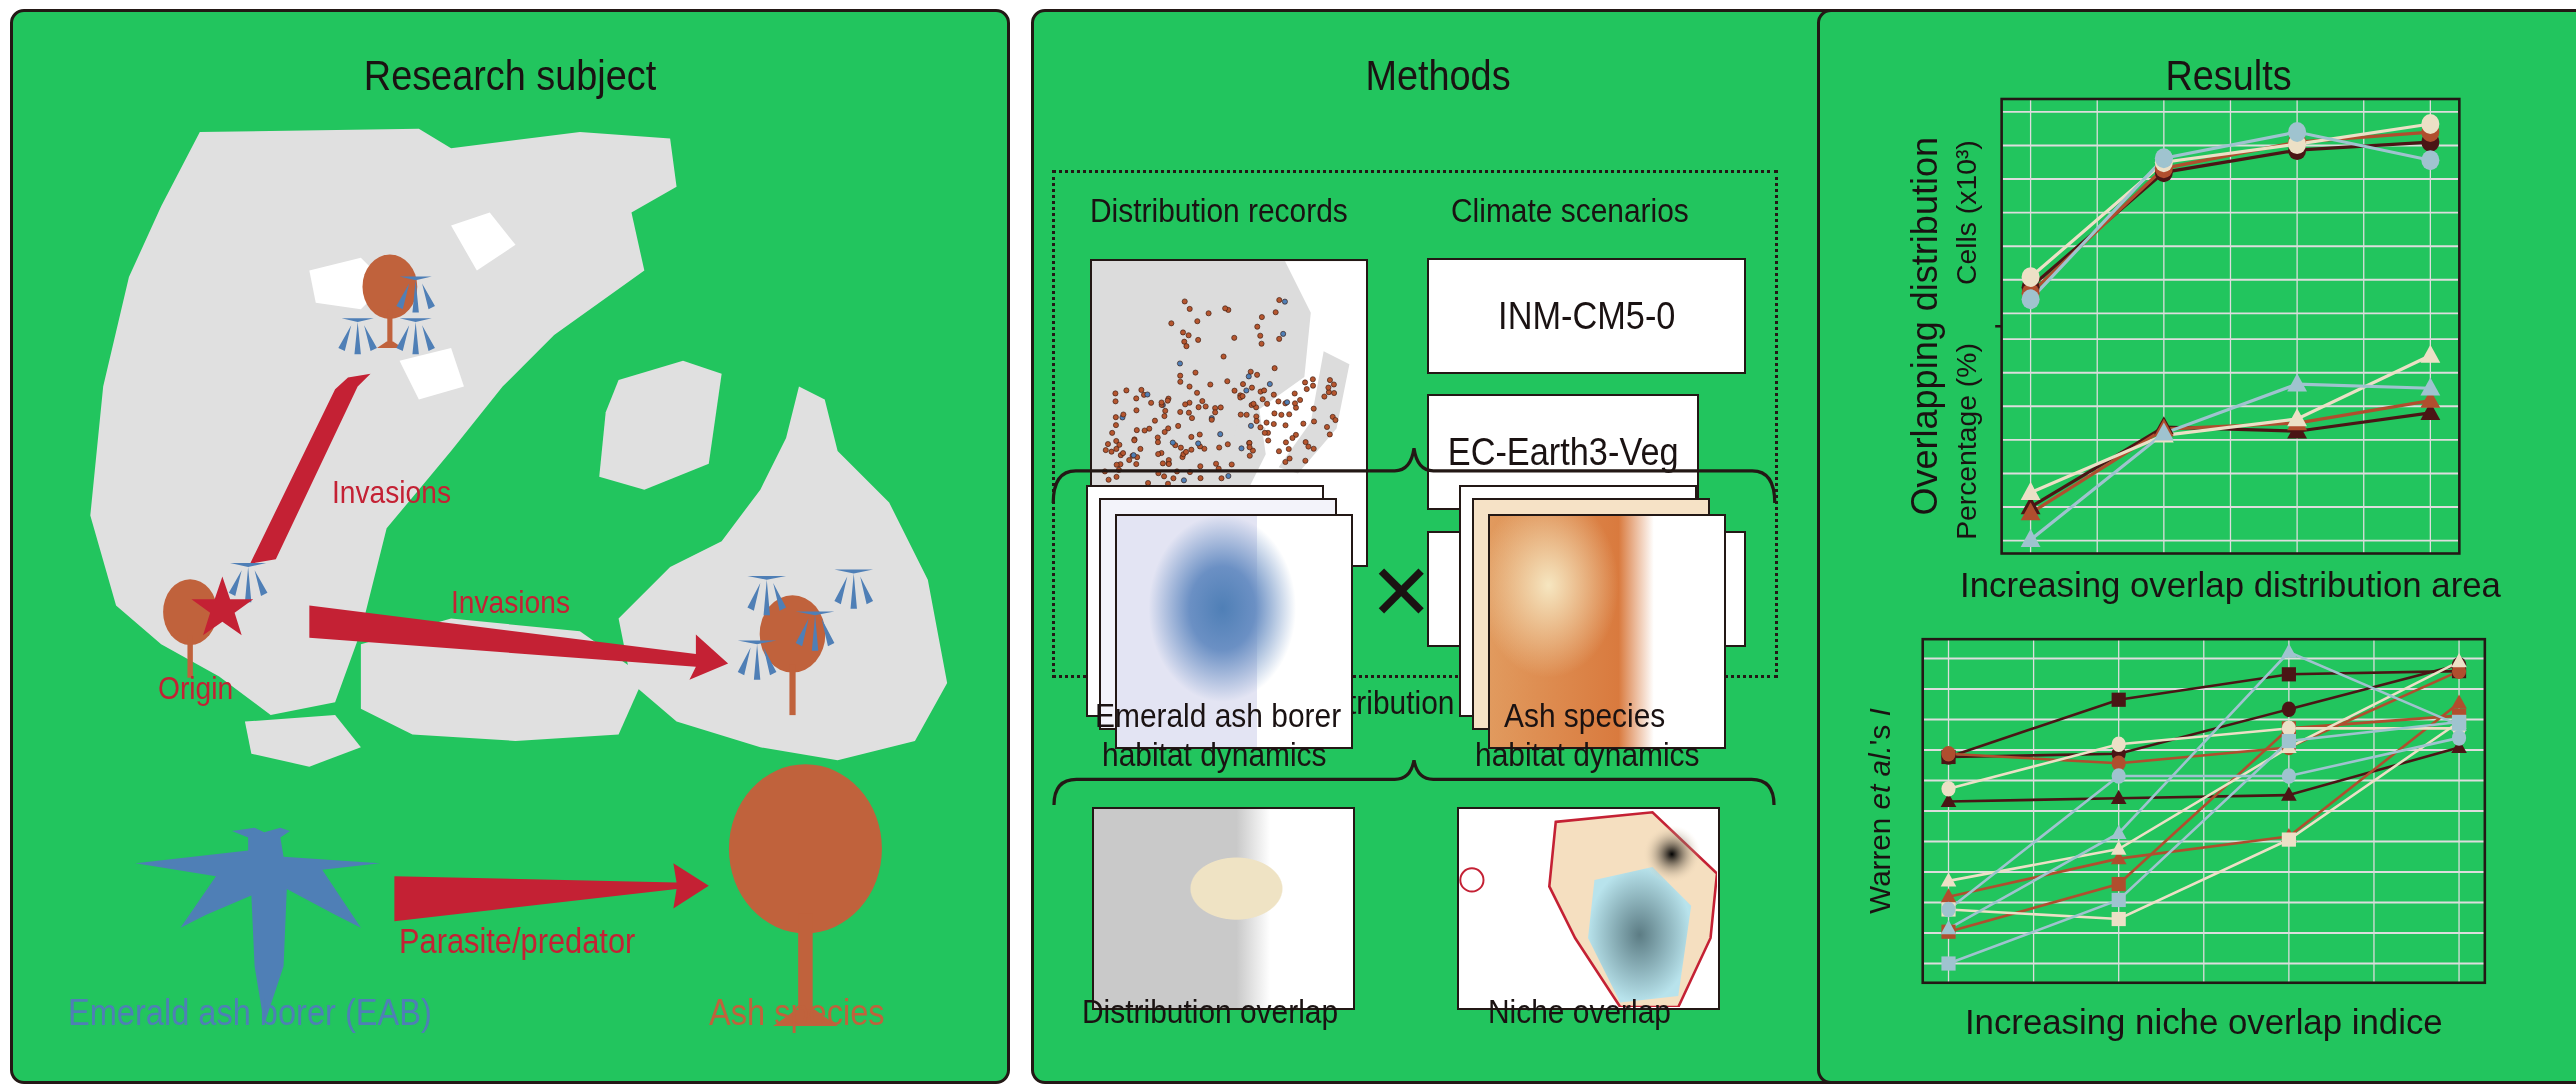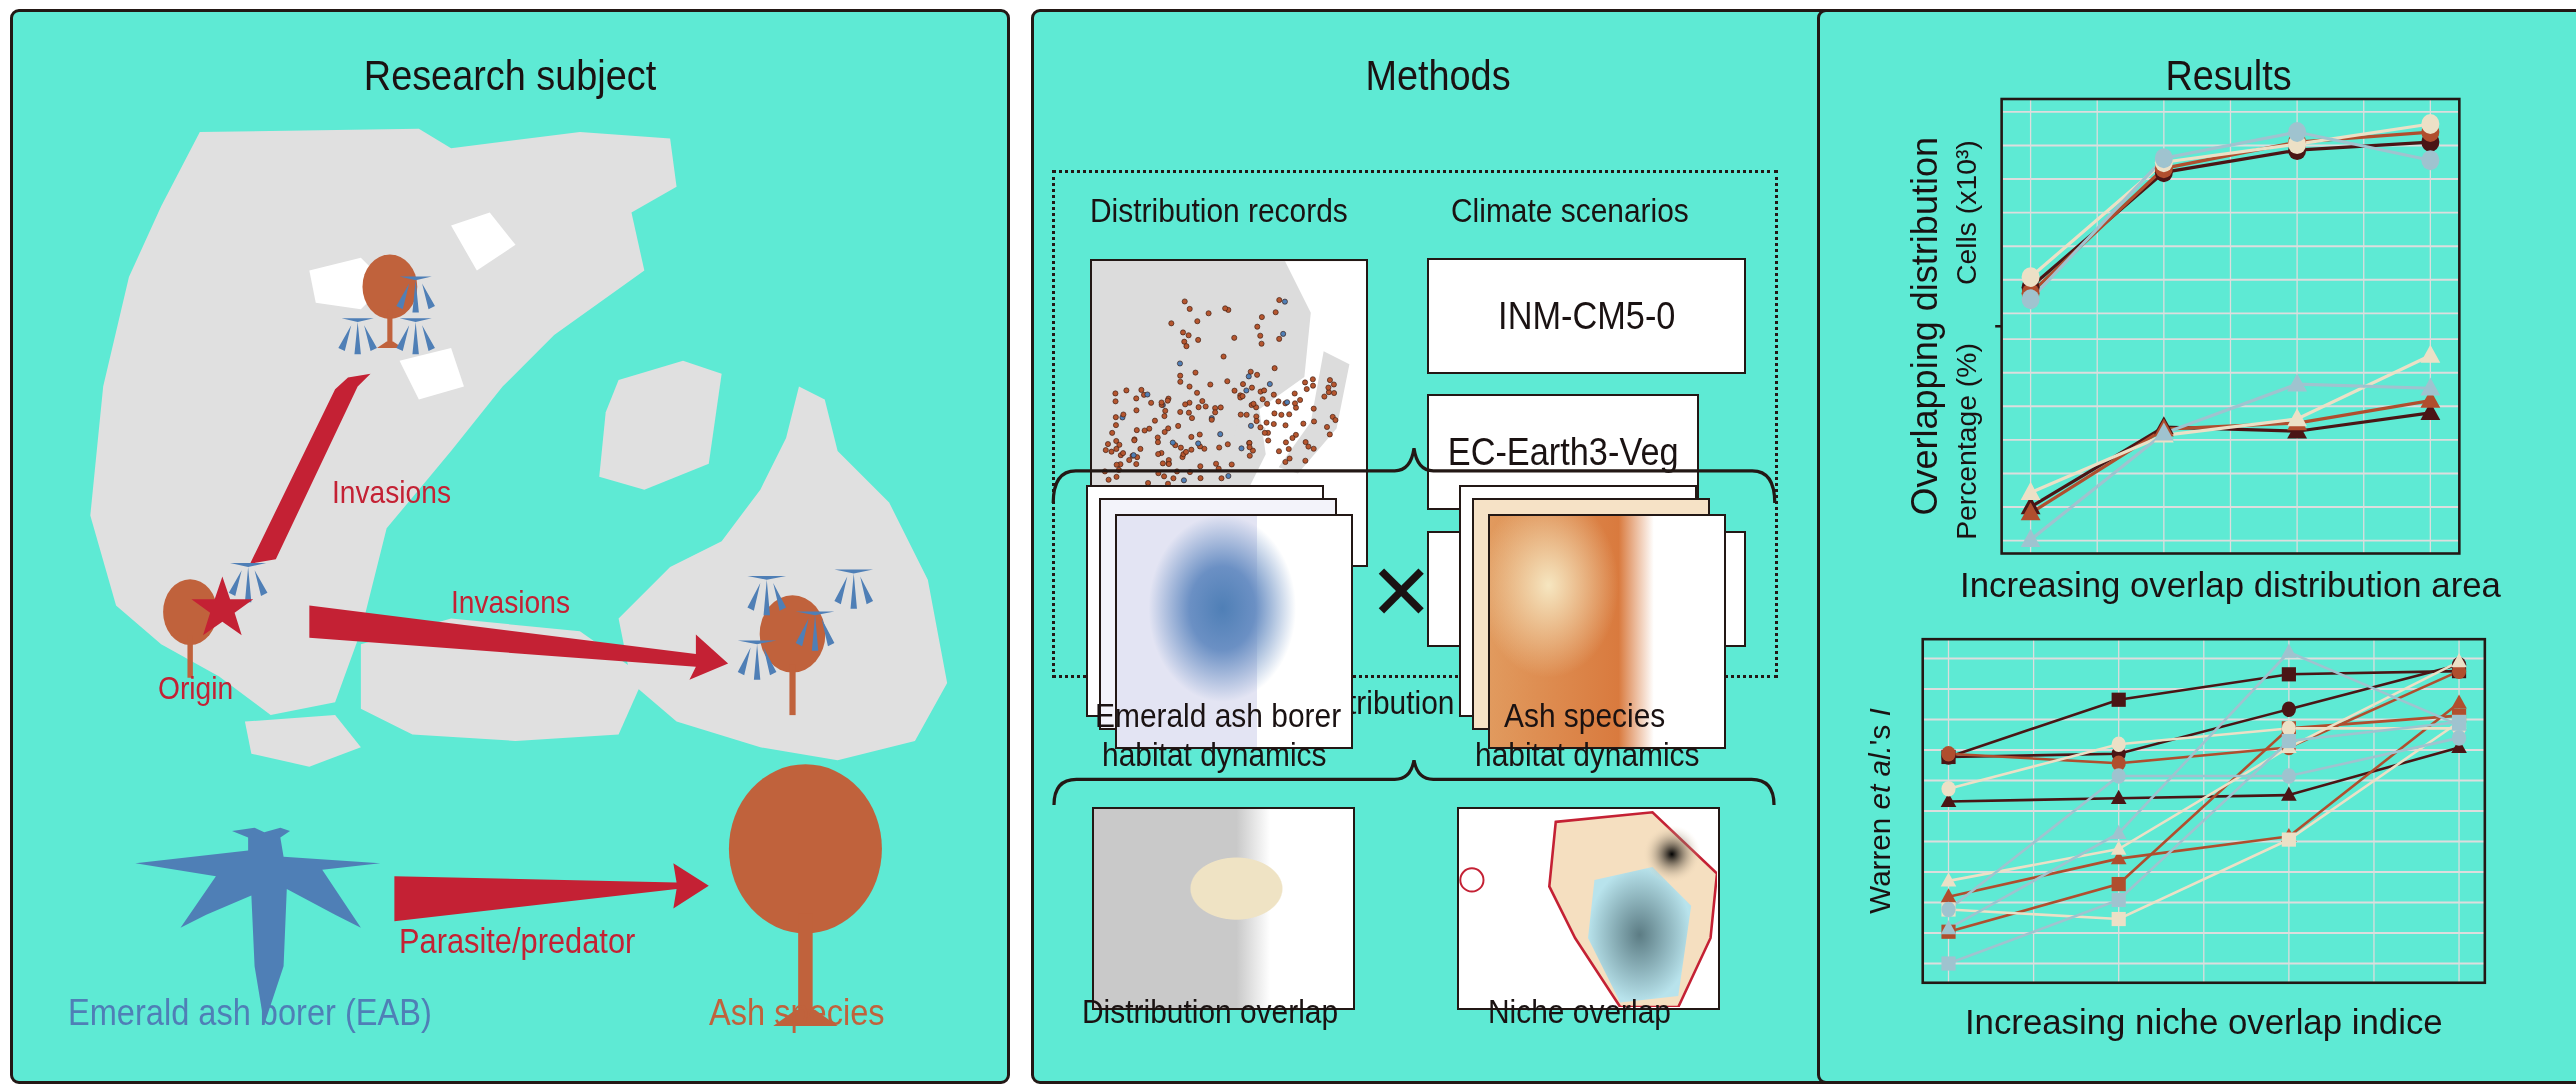--- a/index.html
+++ b/index.html
@@ -1,17 +1,17 @@
 <!DOCTYPE html>
 <html style="font-size:10.3px"><head>
 <meta charset="utf-8">
 <style>
   html,body{margin:0;padding:0;background:#fff;}
   body{width:2576px;height:1092px;position:relative;overflow:hidden;font-family:"Liberation Sans","DejaVu Sans",sans-serif;color:#1a1212;}
-  .panel{position:absolute;border:3.2px solid #231815;border-radius:9px;box-sizing:border-box;background:#5eead4;}
+  .panel{position:absolute;border:3.2px solid #231815;border-radius:14px;box-sizing:border-box;background:#22c55e;}
   .ptitle{position:absolute;left:0;right:0;text-align:center;font-size:43px;transform:scaleX(0.88);}
   .abs{position:absolute;}
   .lbl{position:absolute;font-size:35px;white-space:nowrap;transform:scaleX(0.88);transform-origin:left top;}
   .box{position:absolute;border:2.6px solid #231815;box-sizing:border-box;background:#fff;display:flex;align-items:center;justify-content:center;font-size:39px;}
   .box span{transform:scaleX(0.88);display:inline-block;}
   svg text{font-family:"Liberation Sans","DejaVu Sans",sans-serif;}
 </style>
 </head>
 <body>
 

